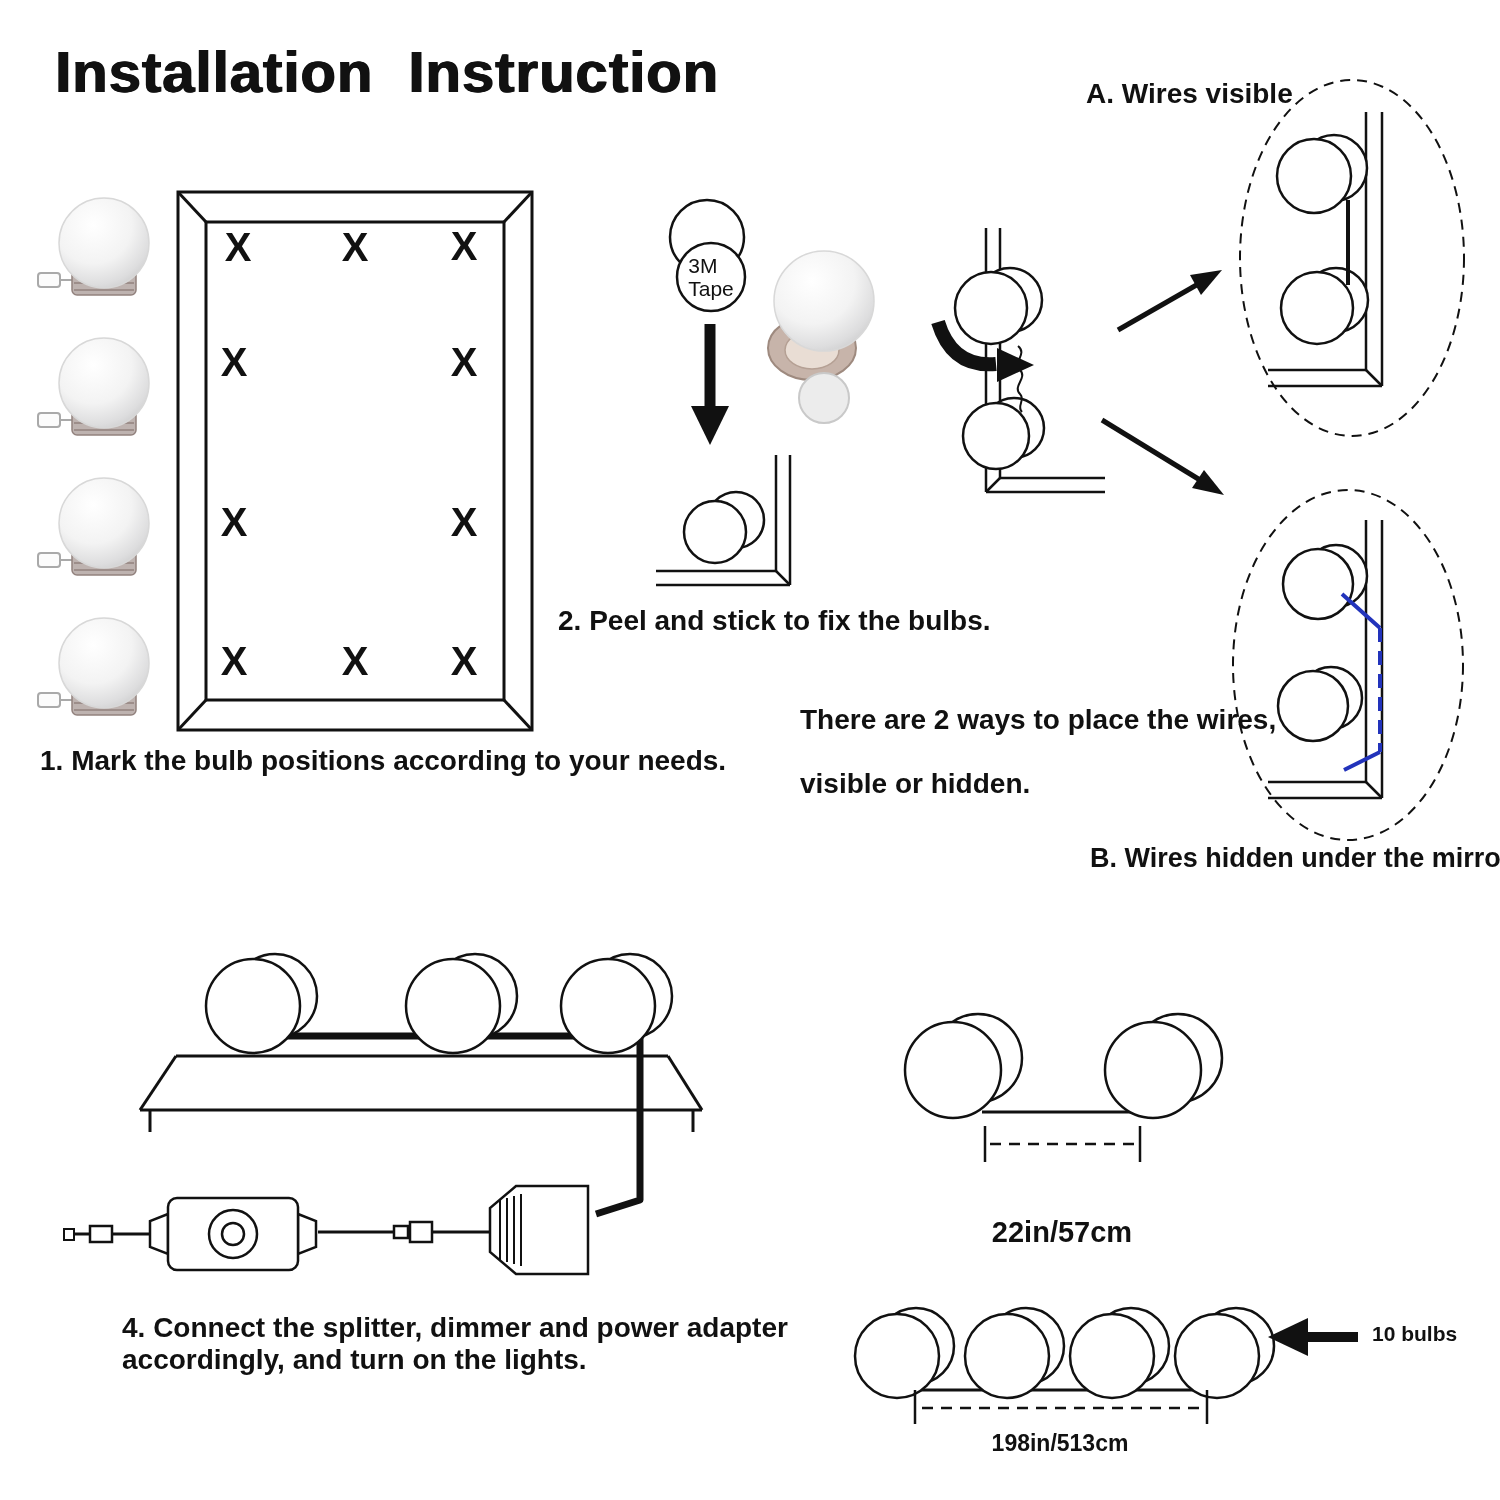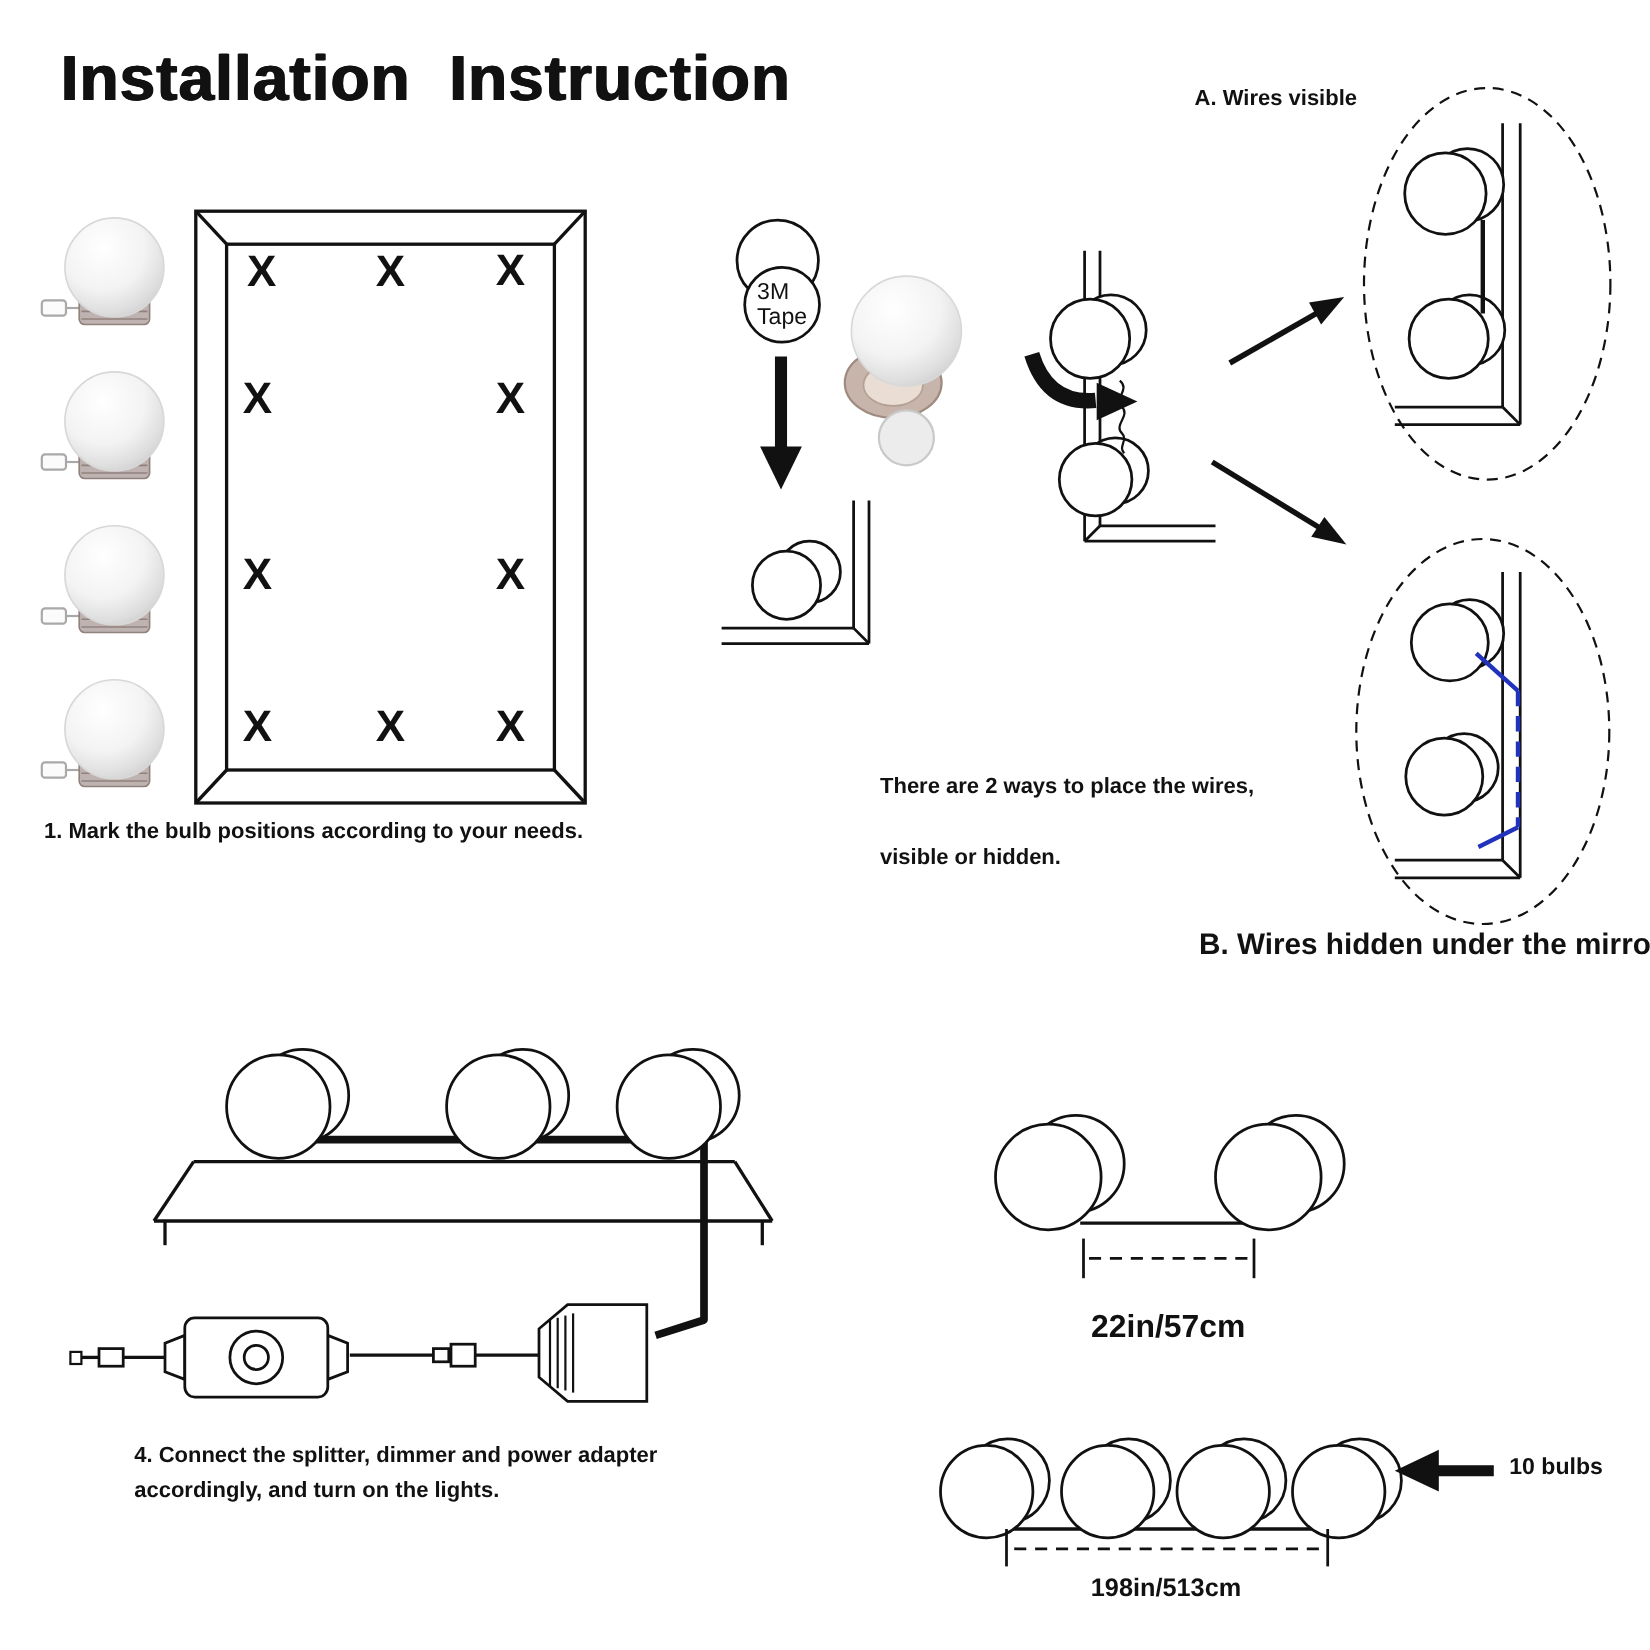--- a/index.html
+++ b/index.html
@@ -6,21 +6,21 @@
   .page{
     position:relative;width:1500px;height:1500px;background:#ffffff;
     font-family:"Liberation Sans",sans-serif;color:#111;overflow:hidden;
   }
   svg{position:absolute;left:0;top:0;}
   .title{
     position:absolute;left:55px;top:38px;font-size:58px;font-weight:900;
     letter-spacing:1px;word-spacing:18px;white-space:nowrap;
     text-shadow:1px 0 0 currentColor, -0.5px 0 0 currentColor;
   }
-  .cap{position:absolute;font-size:20px;font-weight:700;white-space:nowrap;}
+  .cap{position:absolute;font-size:28px;font-weight:700;white-space:nowrap;}
   .xmark{
     position:absolute;font-size:40px;font-weight:700;
     transform:translate(-50%,-50%);line-height:1;
   }
   .tape-label{
     position:absolute;left:711px;top:277px;transform:translate(-50%,-50%);
     font-size:21px;font-weight:400;text-align:left;line-height:1.1;
   }
   .center-x{transform:translateX(-50%);}
 </style>
@@ -243,27 +243,28 @@
   <div class="xmark" style="left:234px;top:661px">X</div>
   <div class="xmark" style="left:355px;top:661px">X</div>
   <div class="xmark" style="left:464px;top:661px">X</div>
 
   <div class="tape-label">
     <div>3M</div>
     <div>Tape</div>
   </div>
 
   <div class="cap" style="left:40px;top:745px">1. Mark the bulb positions according to your needs.</div>
+  <div class="cap" style="left:558px;top:605px">2. Peel and stick to fix the bulbs.</div>
 
   <div class="cap" style="left:800px;top:704px">There are 2 ways to place the wires,</div>
   <div class="cap" style="left:800px;top:768px">visible or hidden.</div>
 
   <div class="cap" style="left:1086px;top:78px">A. Wires visible</div>
   <div class="cap" style="left:1090px;top:843px;font-size:27px">B. Wires hidden under the mirror</div>
 
   <div class="cap" style="left:122px;top:1312px">4. Connect the splitter, dimmer and power adapter</div>
   <div class="cap" style="left:122px;top:1344px">accordingly, and turn on the lights.</div>
 
-  <div class="cap center-x" style="left:1062px;top:1190px;font-size:29px">22in/57cm</div>
+  <div class="cap center-x" style="left:1062px;top:1216px;font-size:29px">22in/57cm</div>
   <div class="cap center-x" style="left:1060px;top:1430px;font-size:23px">198in/513cm</div>
   <div class="cap" style="left:1372px;top:1322px;font-size:21px">10 bulbs</div>
 
 </div>
 
 </body></html>

